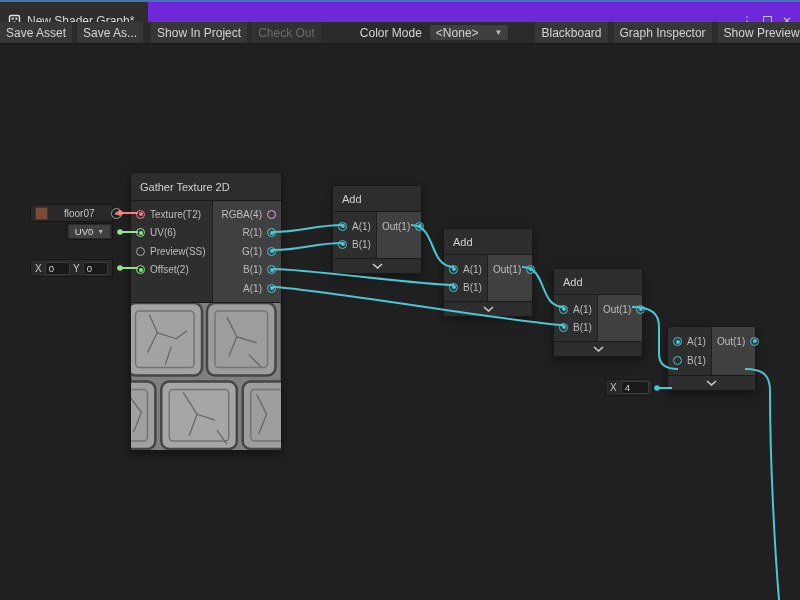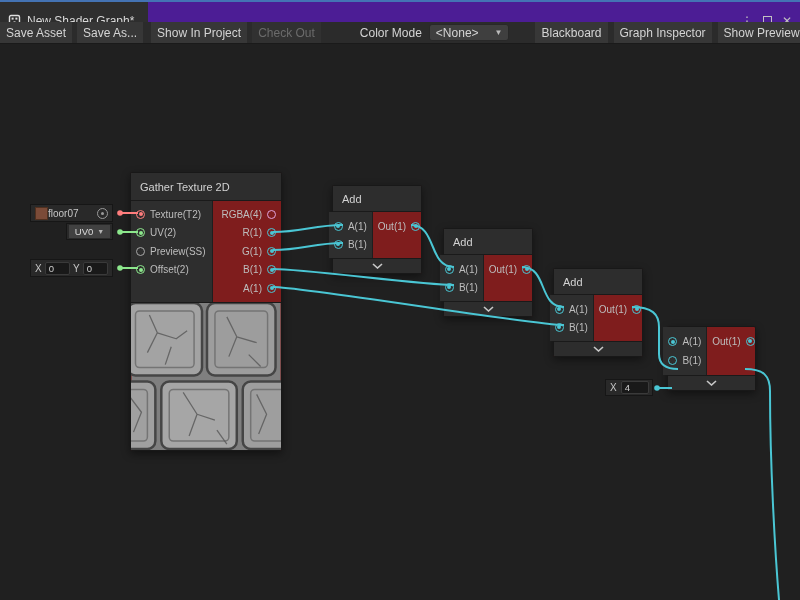--- a/index.html
+++ b/index.html
@@ -2,21 +2,21 @@
 <html><head>
 <meta charset="utf-8">
 <style>
   * { margin:0; padding:0; box-sizing:border-box; }
   html,body { width:800px; height:600px; background:#202020; overflow:hidden;
     font-family:"Liberation Sans", sans-serif; -webkit-font-smoothing:antialiased; }
 
   .focus-line { position:absolute; left:0; top:0; width:800px; height:2px; background:#4473b4; }
 
   
-  .titlebar { position:absolute; left:0; top:2px; width:800px; height:37px; background:#4c1d95;
+  .titlebar { position:absolute; left:0; top:2px; width:800px; height:37px; background:#6d28d9;
     display:flex; align-items:stretch; }
   .tab { width:148px; background:#2e2e2e; display:flex; align-items:center; gap:6px; padding:0 8px;
     color:#d8d8d8; font-size:12px; white-space:nowrap; }
   .win-controls { margin-left:auto; display:flex; align-items:center; gap:10px; padding-right:8px; color:#c2c2c2; }
   .win-controls .kebab { font-size:12px; letter-spacing:0; }
   .win-controls .maxbox { width:9px; height:9px; border:1.5px solid #c2c2c2; }
   .win-controls .closex { font-size:12px; }
 
   
   .toolbar { position:absolute; left:0; top:22px; width:800px; height:22px; background:#2b2b2b;
@@ -24,25 +24,25 @@
   .tbtn { background:#373737; display:flex; align-items:center; padding:0 6px; margin-right:5px; cursor:default; white-space:nowrap; }
   .tbtn.disabled { color:#6b6b6b; background:#313131; }
   .tlabel { display:flex; align-items:center; padding:0 2px; white-space:nowrap; }
   .tdrop { width:98px; margin:2px 0; background:#3f3f3f; border:1px solid #282828; border-radius:3px;
     display:flex; align-items:center; padding:0 6px; gap:16px; }
   .tdrop .arrow { margin-left:auto; font-size:8px; color:#bbb; }
 
   
   .canvas { position:absolute; left:0; top:44px; width:800px; height:556px; background:#202020; }
 
-  .node { position:absolute; background:#7f1d1d; border:1px solid #181818; border-radius:2px;
+  .node { position:absolute; background:#404040; border:1px solid #181818; border-radius:2px;
     box-shadow:0 3px 8px rgba(0,0,0,.45); z-index:2; }
   .ntitle { background:#2d2d2d; color:#d2d2d2; font-size:11px; padding:0 9px; display:flex; align-items:center;
     border-bottom:1px solid #1a1a1a; }
-  .nbody { display:flex; align-items:stretch;justify-content:center; }
+  .nbody { display:flex; align-items:stretch; }
   .nin { background:#2e2e2e; border-right:1px solid #1e1e1e; }
   .nout { flex:1; }
   .prow { display:flex; align-items:center; gap:5px; padding:0 5px; }
   .prow.right { justify-content:flex-end; }
   .plbl { font-size:10px; color:#bdbdbd; white-space:nowrap; }
   .port { width:9px; height:9px; border-radius:50%; border:1.5px solid currentColor; position:relative; flex:none; }
   .port.dot::after { content:""; position:absolute; inset:1.5px; border-radius:50%; background:currentColor; }
   .c-float   { color:#4ac6d4; }
   .c-vec2    { color:#8ce78c; }
   .c-vec4    { color:#e2a3dc; }
@@ -67,21 +67,21 @@
   .opnode .ncollapse { height:15px; }
   .add1   { left:332px; top:141px; width:90px; }
   .add2   { left:443px; top:184px; width:90px; }
   .add3   { left:553px; top:224px; width:90px; }
   .divide { left:667px; top:282px; width:89px; }
   .divide .prow { height:19px; }
   .divide .nout .prow { height:18px; }
 
   
   .widget { position:absolute; background:#292929; border:1px solid #161616; display:flex; align-items:center;
-    gap:0; padding:0 4px; z-index:2; color:#c6c6c6; font-size:10px; }
+    gap:16px; padding:0 4px; z-index:2; color:#c6c6c6; font-size:10px; }
   .w-tex { left:30px; top:160px; width:83px; height:18px; }
   .swatch { width:13px; height:13px; background:#7b4b38; border:1px solid #50301f; flex:none; }
   .picker { margin-left:auto; width:11px; height:11px; border:1px solid #9a9a9a; border-radius:50%;
     position:relative; flex:none; }
   .picker::after { content:""; position:absolute; inset:3px; border-radius:50%; background:#9a9a9a; }
   .w-uv { left:66px; top:179px; width:47px; height:17px; justify-content:center; padding:0 2px; }
   .mini-drop { background:#414141; border-radius:0; height:13px; display:flex; align-items:center;
     gap:4px; padding:0 5px; font-size:9.5px; color:#dcdcdc; width:100%; justify-content:center; }
   .mini-drop .arrow { font-size:7px; color:#b5b5b5; }
   .w-xy { left:30px; top:215px; width:83px; height:18px; gap:3px; }
@@ -163,21 +163,21 @@
   <div class="node gather">
     <div class="ntitle">Gather Texture 2D</div>
     <div class="nbody">
       <div class="nin">
         <div class="prow">
             <span class="port c-tex dot"></span>
             <span class="plbl">Texture(T2)</span>
           </div>
         <div class="prow">
             <span class="port c-vec2 dot"></span>
-            <span class="plbl">UV(2)</span>
+            <span class="plbl">UV(6)</span>
           </div>
         <div class="prow">
             <span class="port c-sampler"></span>
             <span class="plbl">Preview(SS)</span>
           </div>
         <div class="prow">
             <span class="port c-vec2 dot"></span>
             <span class="plbl">Offset(2)</span>
           </div>
       </div>

